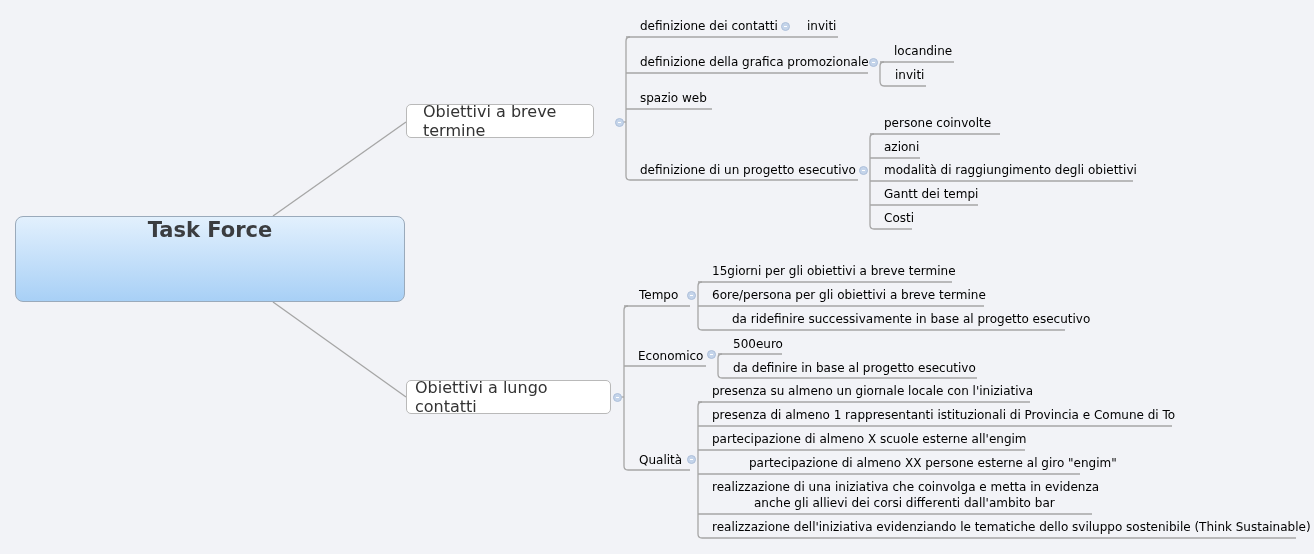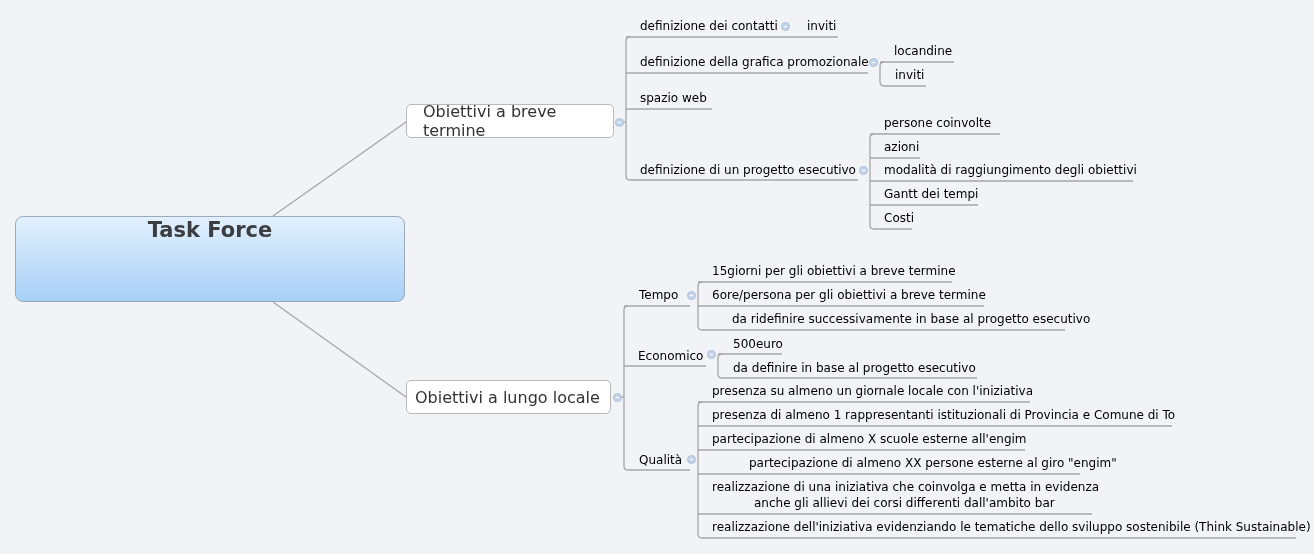--- a/index.html
+++ b/index.html
@@ -76,21 +76,21 @@
     <path d="M698,450 L1025,450"></path>
     <path d="M698,474 L1080,474"></path>
     <path d="M698,514 L1092,514"></path>
   </g>
 </svg>
 
 <div class="root">
   <div>Task Force</div>
 </div>
 
-<div class="main" style="left:406px;top:104px;width:208px;padding-left:16px;">Obiettivi a breve termine</div>
+<div class="main" style="left:406px;top:104px;width:188px;padding-left:16px;">Obiettivi a breve termine</div>
 <span class="col" style="left:615px;top:118px;"></span>
 
 <div class="t" style="left:640px;top:19px;">definizione dei contatti</div>
 <span class="col" style="left:781px;top:22px;"></span>
 <div class="t" style="left:807px;top:19px;">inviti</div>
 
 <div class="t" style="left:640px;top:55px;">definizione della grafica promozionale</div>
 <span class="col" style="left:869px;top:58px;"></span>
 <div class="t" style="left:894px;top:44px;">locandine</div>
 <div class="t" style="left:895px;top:68px;">inviti</div>
@@ -98,21 +98,21 @@
 <div class="t" style="left:640px;top:91px;">spazio web</div>
 
 <div class="t" style="left:640px;top:163px;">definizione di un progetto esecutivo</div>
 <span class="col" style="left:859px;top:166px;"></span>
 <div class="t" style="left:884px;top:116px;">persone coinvolte</div>
 <div class="t" style="left:884px;top:140px;">azioni</div>
 <div class="t" style="left:884px;top:163px;">modalità di raggiungimento degli obiettivi</div>
 <div class="t" style="left:884px;top:187px;">Gantt dei tempi</div>
 <div class="t" style="left:884px;top:211px;">Costi</div>
 
-<div class="main" style="left:406px;top:380px;width:205px;">Obiettivi a lungo locale</div>
+<div class="main" style="left:406px;top:380px;width:205px;">Obiettivi a lungo contatti</div>
 <span class="col" style="left:613px;top:393px;"></span>
 
 <div class="t" style="left:639px;top:288px;">Tempo</div>
 <span class="col" style="left:687px;top:291px;"></span>
 <div class="t" style="left:712px;top:264px;">15giorni per gli obiettivi a breve termine</div>
 <div class="t" style="left:712px;top:288px;">6ore/persona per gli obiettivi a breve termine</div>
 <div class="t" style="left:732px;top:312px;">da ridefinire successivamente in base al progetto esecutivo</div>
 
 <div class="t" style="left:638px;top:349px;">Economico</div>
 <span class="col" style="left:707px;top:350px;"></span>

